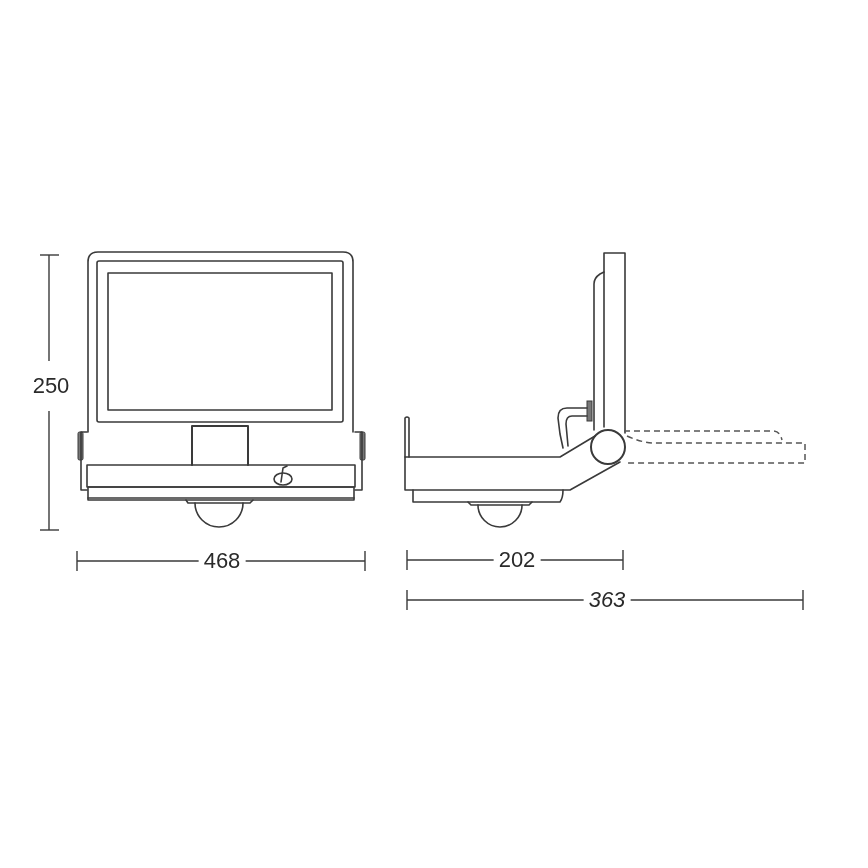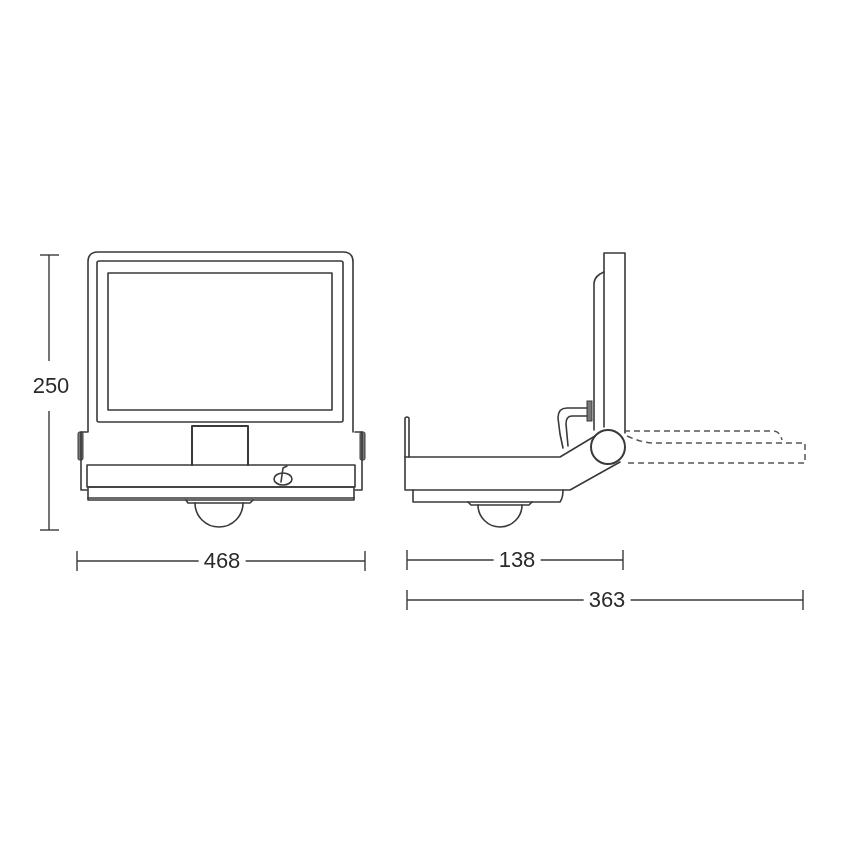--- a/index.html
+++ b/index.html
@@ -95,15 +95,15 @@
       <line class="dim" x1="623" y1="550" x2="623" y2="570"></line>
 
       <line class="dim" x1="407" y1="600" x2="803" y2="600"></line>
       <line class="dim" x1="407" y1="590" x2="407" y2="610"></line>
       <line class="dim" x1="803" y1="590" x2="803" y2="610"></line>
     </g>
   </svg>
 
   <div class="dim-label" style="left:51px; top:386px;">250</div>
   <div class="dim-label" style="left:222px; top:561px;">468</div>
-  <div class="dim-label" style="left:517px; top:560px;">138</div>
-  <div class="dim-label" style="left:607px; top:600px;">363</div>
+  <div class="dim-label" style="left:517px; top:560px;">202</div>
+  <div class="dim-label" style="left:607px; top:600px;font-style:italic;">363</div>
 </div>
 
 </body></html>

